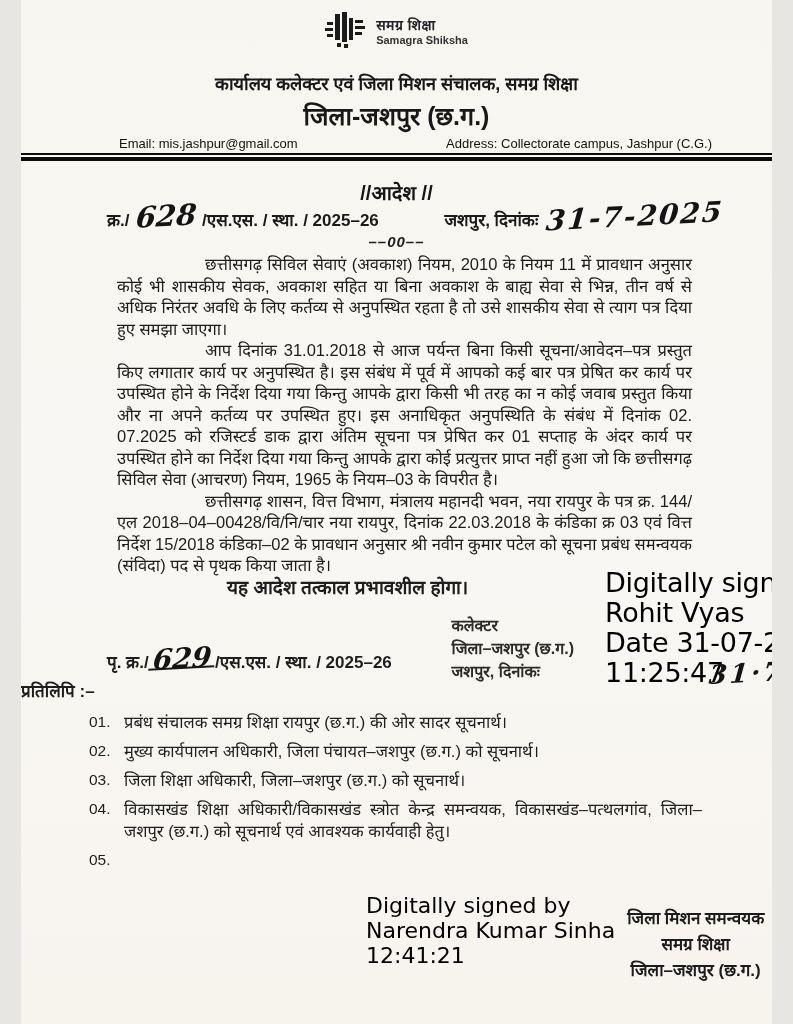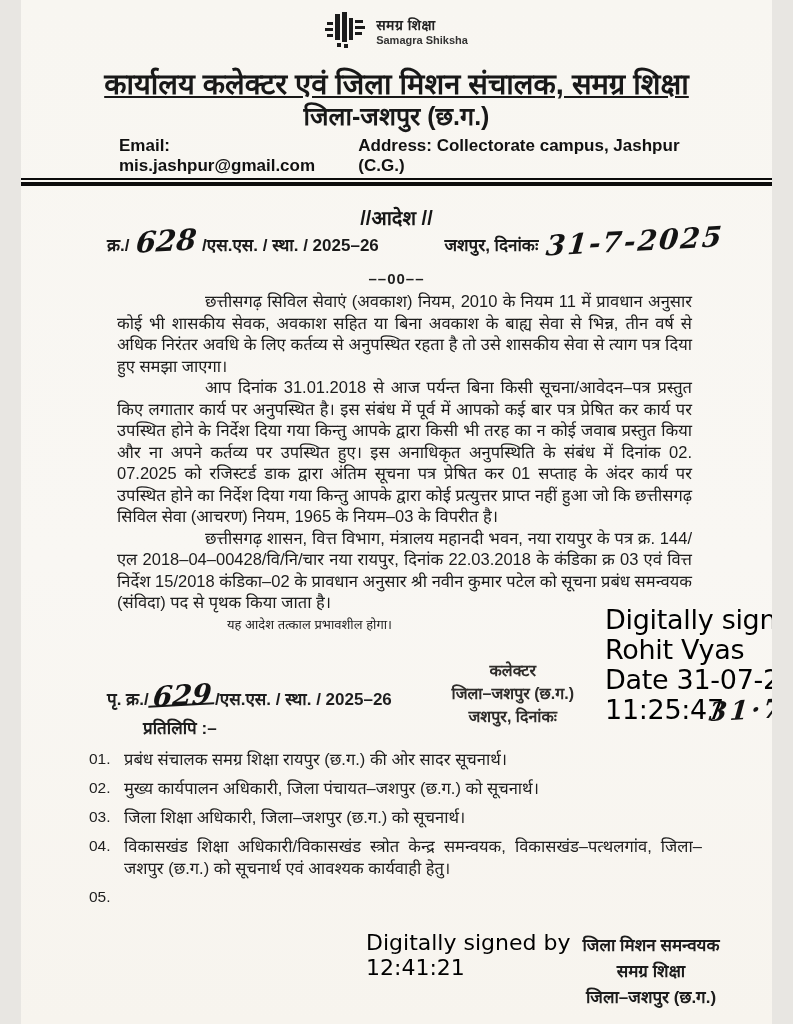--- a/index.html
+++ b/index.html
@@ -13,83 +13,83 @@
     color:#1e1e1e;
     font-family:"Liberation Sans","DejaVu Sans",sans-serif;
     overflow:hidden;
   }
   
   .logo-row { display:flex; justify-content:center; align-items:center; gap:9px; padding-top:12px; }
   .logo-icon { width:42px; height:36px; }
   .logo-text .hi { font-size:14px; font-weight:700; color:#222; letter-spacing:0.5px; }
   .logo-text .en { font-size:11px; font-weight:700; color:#333; }
   .title-block { text-align:center; margin-top:20px; font-weight:700; color:#181818; }
-  .title-line1 { font-size:29px; line-height:32px;text-decoration:underline; }
+  .title-line1 { font-size:18px; line-height:32px; }
   .title-line2 { font-size:25px; line-height:32px; }
   .contact-row {
     display:flex; justify-content:space-between; align-items:flex-end;
     padding:4px 60px 1px 98px;
-    font-size:17px; font-weight:700; color:#111;
+    font-size:13px; font-weight:400; color:#111;
   }
   .rule-thin  { border-top:2px solid #0c0c0c; margin-top:1px; }
   .rule-thick { border-top:4px solid #0c0c0c; margin-top:2px; }
   .order-heading { text-align:center; font-size:20px; font-weight:700; margin-top:18px; color:#161616; }
   
   .ref-row {
     display:flex; justify-content:space-between; align-items:baseline;
     padding:0 48px 0 86px; margin-top:0;
   }
   .ref-left, .ref-right { font-size:17px; font-weight:700; color:#1a1a1a; white-space:nowrap; }
   .hand {
     display:inline-block;
     font-family:"DejaVu Serif",serif;
     font-style:italic; font-weight:700;
     transform:rotate(-3deg) skewX(-8deg);
     color:#141414;
   }
   .hand-628 { font-size:29px; line-height:20px; padding:0 6px; }
   .hand-date1 { font-size:28px; line-height:20px; padding-left:8px; letter-spacing:2px; }
-  .sep { text-align:center; font-size:15px; font-weight:700; margin-top:14px; letter-spacing:1px; }
+  .sep { text-align:center; font-size:15px; font-weight:700; margin-top:2px; letter-spacing:1px;font-style:italic; }
   
   .body-text { padding:4px 80px 0 96px; }
   .para {
     font-size:16.5px; line-height:21.5px; text-align:justify;
     text-indent:88px; color:#1c1c1c; font-weight:500;
   }
-  .effective-line { font-size:13px; line-height:21.5px; padding-left:110px; font-weight:400; }
+  .effective-line { font-size:19px; line-height:21.5px; padding-left:110px; font-weight:700; }
   
   .sig1-zone { position:relative; height:52px; }
   .stamp1 {
-    position:absolute; right:118px; top:24px;
-    text-align:center; font-size:16px; font-weight:700;
+    position:absolute; right:118px; top:16px;
+    text-align:left; font-size:16px; font-weight:700;
     line-height:23px; color:#2e2c2a; white-space:nowrap;
   }
   .digital1 {
     position:absolute; left:488px; top:-30px;
     font-family:"DejaVu Sans",sans-serif;
     font-size:27px; line-height:30px; font-weight:500;
     color:#000; letter-spacing:-0.3px; white-space:nowrap;
   }
   .hand-date2 { position:absolute; left:592px; top:58px; font-size:26px; letter-spacing:3px; }
   
   .ref2-row { padding-left:86px; font-size:17px; font-weight:700; white-space:nowrap; }
   .hand-629 { font-size:28px; line-height:16px; padding:0 4px; border-bottom:2px solid #1a1a1a; }
-  .copy-heading { padding-left:122px; font-size:17px; font-weight:700; margin-top:6px; }
+  .copy-heading { font-size:17px; font-weight:700; margin-top:6px; }
   .copy-list { padding:2px 70px 0 68px; }
   .copy-item { display:flex; margin-top:7px; }
   .copy-num { flex:none; width:35px; font-size:15.5px; font-weight:500; line-height:22px; }
   .copy-text { font-size:16.5px; font-weight:500; line-height:22px; text-align:justify; }
   
   .sig2-row { display:flex; align-items:flex-start; padding-left:345px; margin-top:22px; }
   .digital2 {
     font-family:"DejaVu Sans",sans-serif;
     font-size:22px; line-height:25px; font-weight:500; color:#000; white-space:nowrap;
   }
   .designation2 {
-    margin-left:12px; margin-top:3px; text-align:center;
+    margin-left:12px; margin-top:13px; text-align:center;
     font-size:17px; font-weight:700; line-height:26px; color:#1c1c1c; white-space:nowrap;
   }
 </style>
 </head>
 <body>
 
 <div class="page">
 
   <div class="logo-row">
     <svg class="logo-icon" viewBox="0 0 42 36" aria-hidden="true">
@@ -184,20 +184,21 @@
       <span class="copy-text">विकासखंड शिक्षा अधिकारी/विकासखंड स्त्रोत केन्द्र समन्वयक, विकासखंड–पत्थलगांव, जिला–जशपुर (छ.ग.) को सूचनार्थ एवं आवश्यक कार्यवाही हेतु।</span>
     </div>
     <div class="copy-item">
       <span class="copy-num">05.</span>
     </div>
   </div>
 
   <div class="sig2-row">
     <div class="digital2">
       <div>Digitally signed by</div>
+      <div>Narendra Kumar Sinha</div>
       <div>12:41:21</div>
     </div>
     <div class="designation2">
       <div>जिला मिशन समन्वयक</div>
       <div>समग्र शिक्षा</div>
       <div>जिला–जशपुर (छ.ग.)</div>
     </div>
   </div>
 
 </div>

